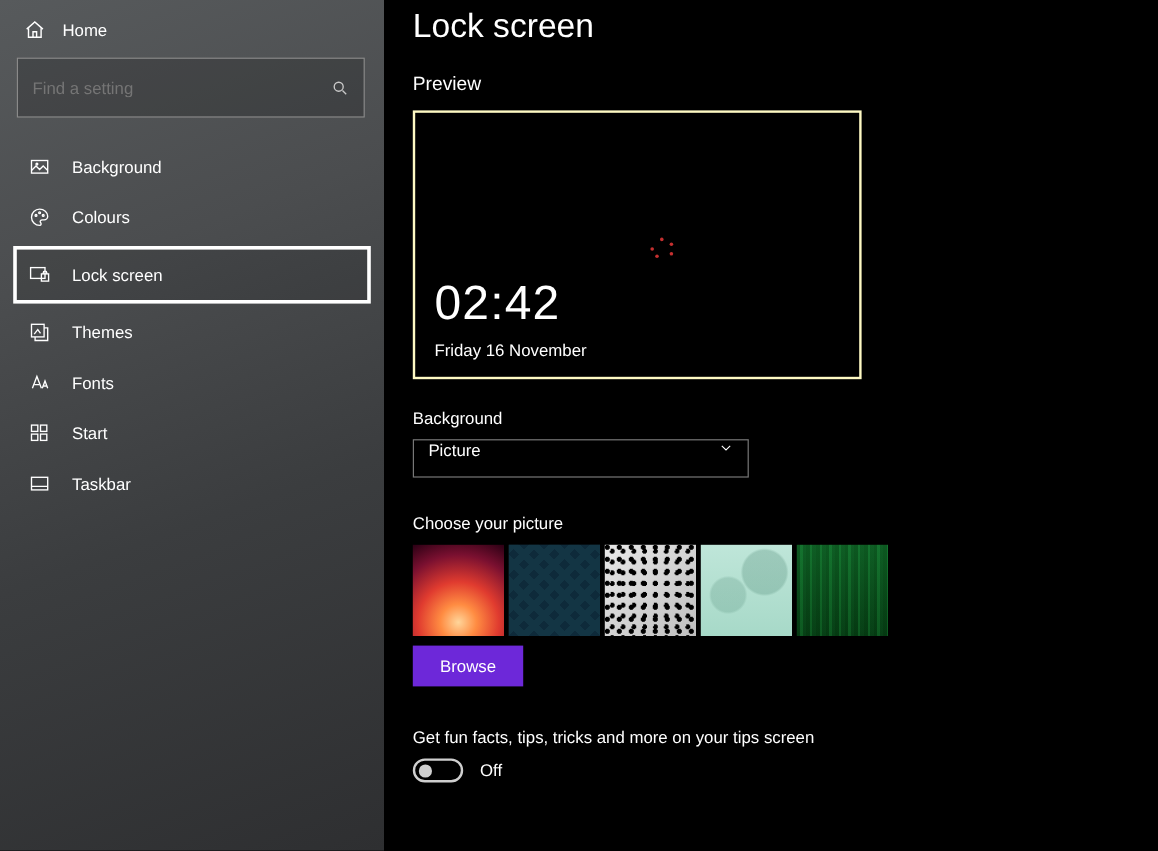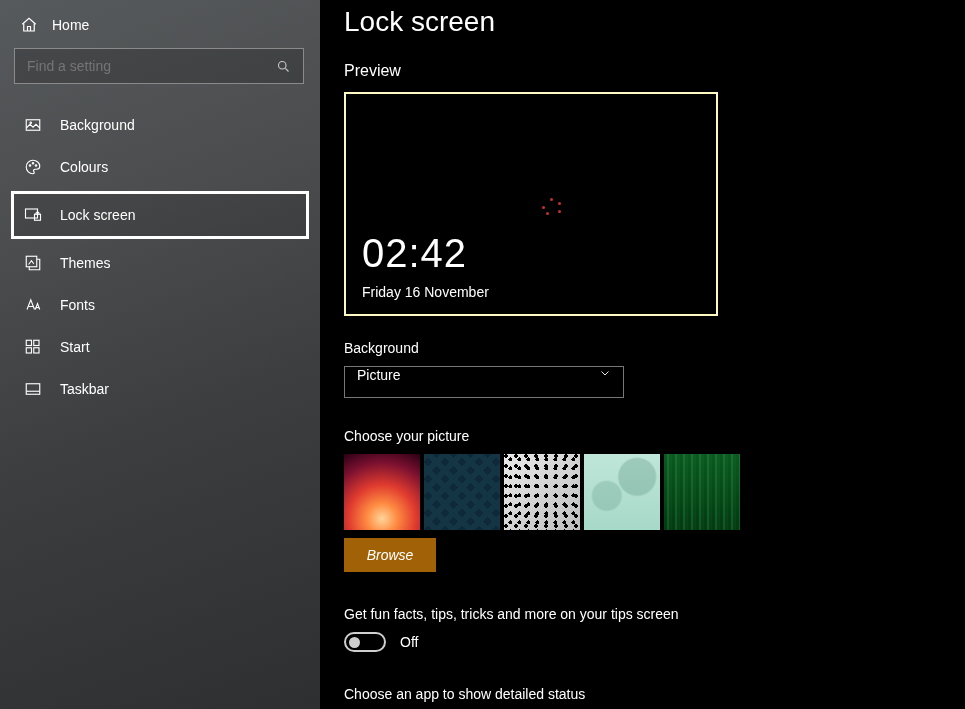--- a/index.html
+++ b/index.html
@@ -22,21 +22,21 @@
 .home-row {
   display: flex;
   align-items: center;
   gap: 14px;
   padding: 4px 6px 14px 6px;
   font-size: 14px;
 }
 .home-row .icon { width: 18px; height: 18px; }
 .search-box {
   width: 290px;
-  height: 36px;
+  height: 50px;
   border: 1px solid #8a8a8a;
   background: rgba(0,0,0,0.18);
   display: flex;
   align-items: center;
   padding: 0 12px;
   margin-bottom: 20px;
 }
 .search-box input {
   flex: 1;
   background: transparent;
@@ -144,26 +144,25 @@
 }
 .thumb {
   width: 76px;
   height: 76px;
   cursor: pointer;
 }
 .browse-btn {
   margin-top: 8px;
   width: 92px;
   height: 34px;
-  background: #a16207;
+  background: #6d28d9;
   border: none;
   color: #fff;
   font-size: 14px;
   cursor: pointer;
-  font-style: italic;
 }
 .toggle-row {
   display: flex;
   align-items: center;
   gap: 14px;
   margin-top: 8px;
 }
 .toggle {
   width: 42px;
   height: 20px;
@@ -327,14 +326,13 @@
   <button class="browse-btn">Browse</button>
 
   <div class="label-row" style="margin-top:34px;">Get fun facts, tips, tricks and more on your tips screen</div>
   <div class="toggle-row">
     <div class="toggle">
         <div class="knob"></div>
       </div>
     <div class="toggle-label">Off</div>
   </div>
 
-  <div class="label-row" style="margin-top:34px;">Choose an app to show detailed status</div>
 </div>
 
 </body></html>

